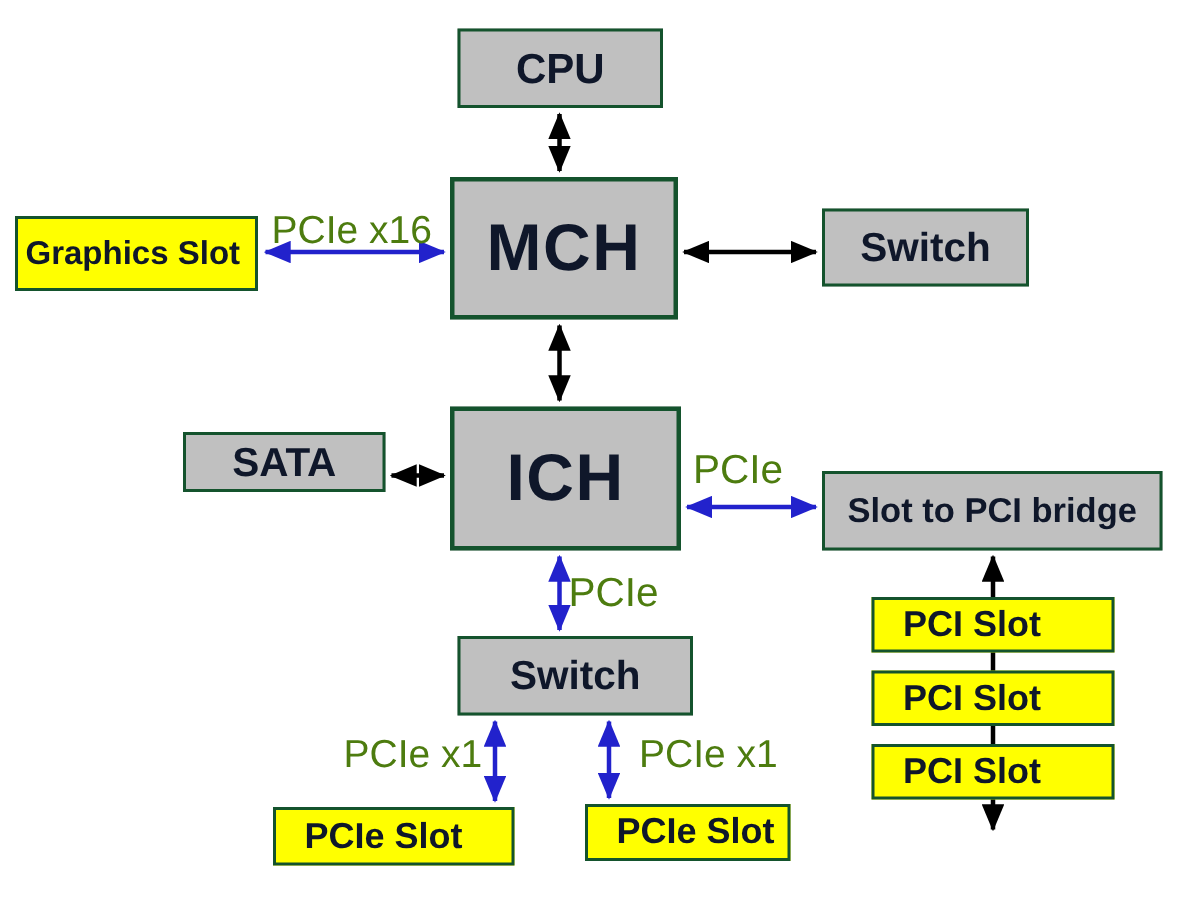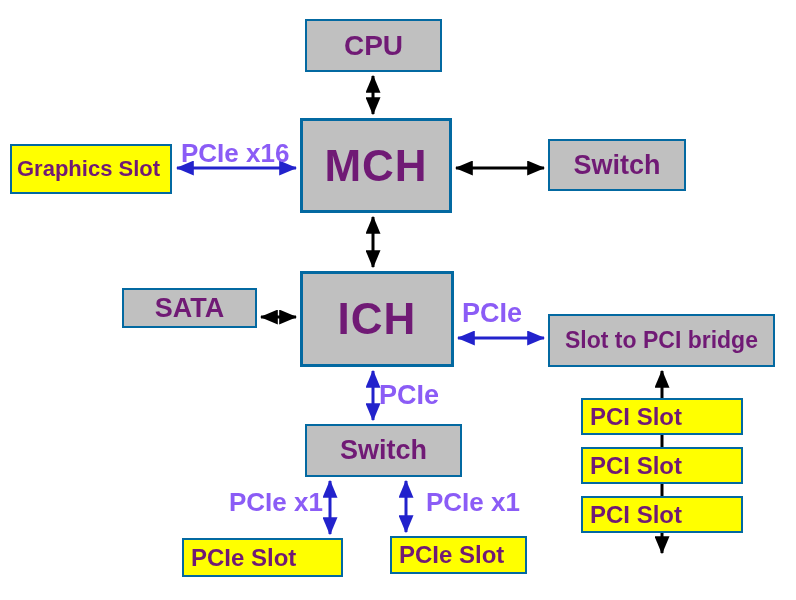--- a/index.html
+++ b/index.html
@@ -16,44 +16,44 @@
     overflow: hidden;
   }
   #arrow-layer {
     position: absolute;
     left: 0; top: 0;
     width: 796px; height: 600px;
   }
   .node {
     position: absolute;
     box-sizing: border-box;
-    border: 2px solid #0369a1;
+    border: 2px solid #14532d;
     display: flex;
     align-items: center;
     justify-content: center;
     font-weight: bold;
-    color: #701a75;
+    color: #0f172a;
     white-space: nowrap;
     line-height: 1;
   }
   .chip { background: #c0c0c0; }
   .slot {
     background: #ffff00;
     justify-content: flex-start;
-    padding-left: 7px;
+    padding-left: 19px;
   }
   .big-chip {
     border-width: 3px;
     font-size: 44px;
     letter-spacing: 1px;
   }
   .edge-label {
     position: absolute;
-    font-weight: bold;
-    color: #8b5cf6;
+    font-weight: normal;
+    color: #4d7c0f;
     white-space: nowrap;
     line-height: 1;
   }
   
   .n-cpu      { left:305px; top:19px;  width:137px; height:53px; font-size:28px; }
   .n-mch      { left:300px; top:118px; width:152px; height:95px; }
   .n-ich      { left:300px; top:271px; width:154px; height:96px;text-align:right; }
   .n-memory   { left:548px; top:139px; width:138px; height:52px; font-size:27px; }
   .n-graphics { left:10px;  top:144px; width:162px; height:50px; font-size:22px; padding-left:5px; }
   .n-sata     { left:122px; top:288px; width:135px; height:40px; font-size:27px; }

